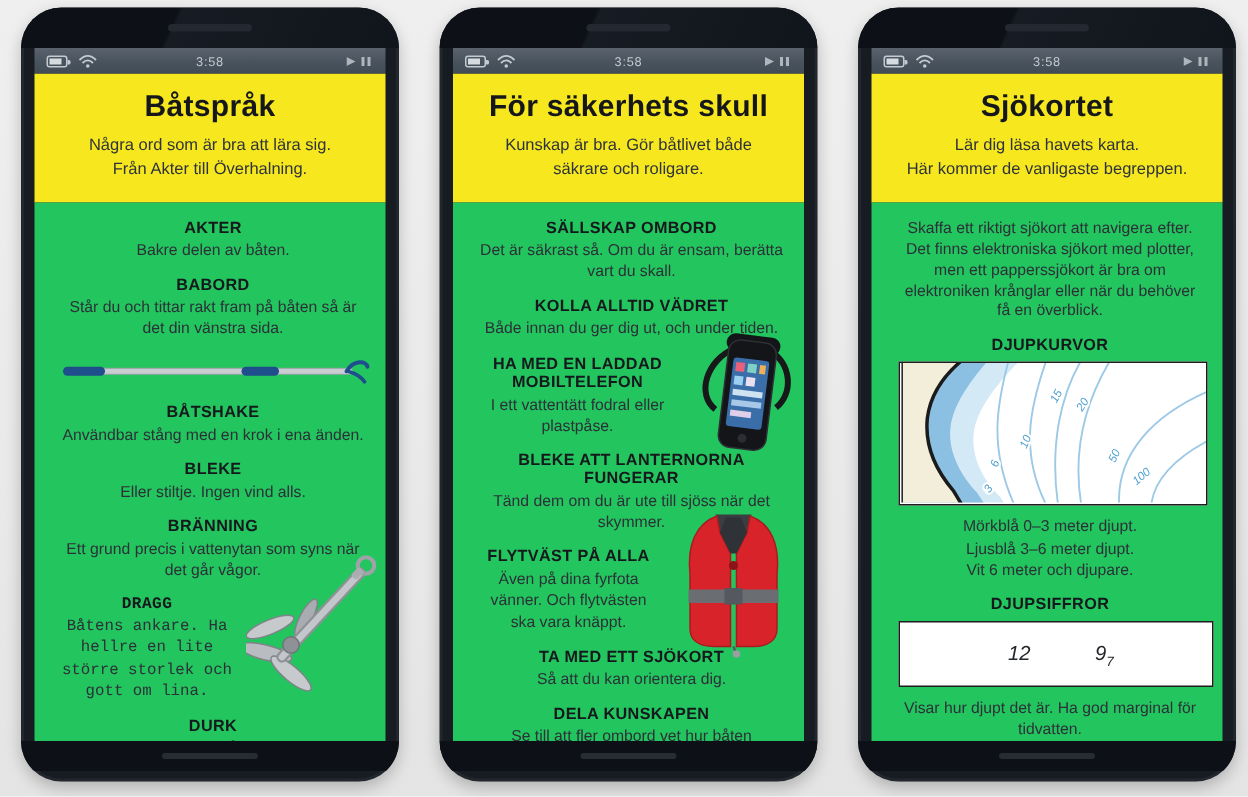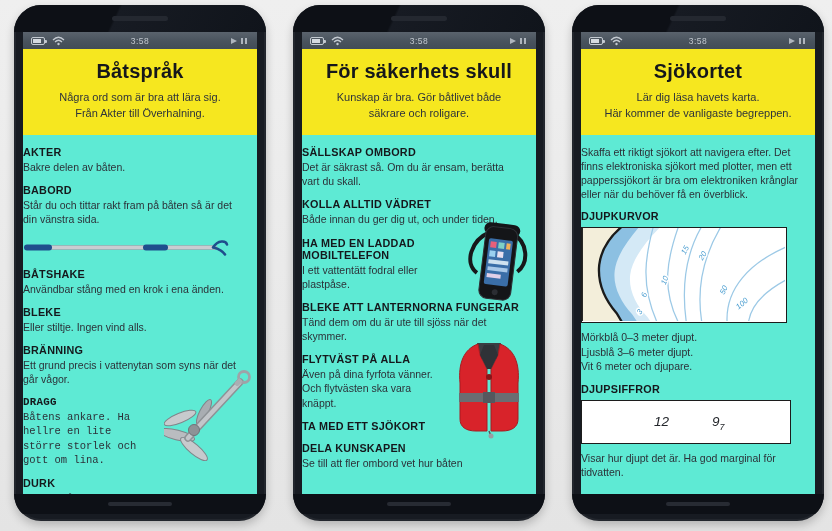--- a/index.html
+++ b/index.html
@@ -37,21 +37,21 @@
   .sb-time { position:absolute; left:0; right:0; text-align:center; font-size:8.5px;
     color:#c2c8cf; letter-spacing:.5px; }
   .sb-right { margin-left:auto; display:flex; align-items:center; }
 
   
   .banner { height:86px; background:#f6e71f; text-align:center; padding-top:11px; }
   .banner h1 { font-size:20px; font-weight:700; color:#15171b; letter-spacing:.2px; }
   .banner .sub { margin-top:7px; font-size:11px; line-height:1.42; color:#2e333a; font-weight:500; }
 
   
-  .content { background:#5eead4; height:359px; padding:11px 14px 0 0; position:relative; overflow:hidden; }
+  .content { background:#22c55e; height:359px; padding:11px 14px 0 18px; position:relative; overflow:hidden;text-align:center; }
   .sec { margin-bottom:10px; }
   .sec h2 { font-size:10.8px; font-weight:700; color:#15181c; letter-spacing:.25px; margin-bottom:2px; }
   .sec p { font-size:10.5px; line-height:1.35; color:#2c3138; }
   .pad-case { padding-right:72px; }
   .pad-vest { padding-right:84px; }
   .pad-anchor { padding-right:88px;font-family:Liberation Mono, monospace; }
 
   .hook-img { margin:4px 0 7px 0; }
   .anchor-img { position:absolute; right:5px; top:233px; }
   .case-img { position:absolute; right:6px; top:84px; }
@@ -206,20 +206,21 @@
       <div class="sec">
         <h2>BLEKE ATT LANTERNORNA FUNGERAR</h2>
         <p>Tänd dem om du är ute till sjöss när det skymmer.</p>
       </div>
       <div class="sec pad-vest">
         <h2>FLYTVÄST PÅ ALLA</h2>
         <p>Även på dina fyrfota vänner. Och flytvästen ska vara knäppt.</p>
       </div>
       <div class="sec">
         <h2>TA MED ETT SJÖKORT</h2>
+        <p>Så att du kan orientera dig.</p>
       </div>
       <div class="sec">
         <h2>DELA KUNSKAPEN</h2>
         <p>Se till att fler ombord vet hur båten</p>
       </div>
       <div class="case-img">
         <svg width="70" height="92" viewBox="0 0 70 92">
           <g transform="rotate(7 35 46)">
             <path d="M26,14 C8,24 4,48 18,56" fill="none" stroke="#17181a" stroke-width="4"></path>
             <path d="M48,12 C66,20 68,40 58,50" fill="none" stroke="#17181a" stroke-width="4"></path>

